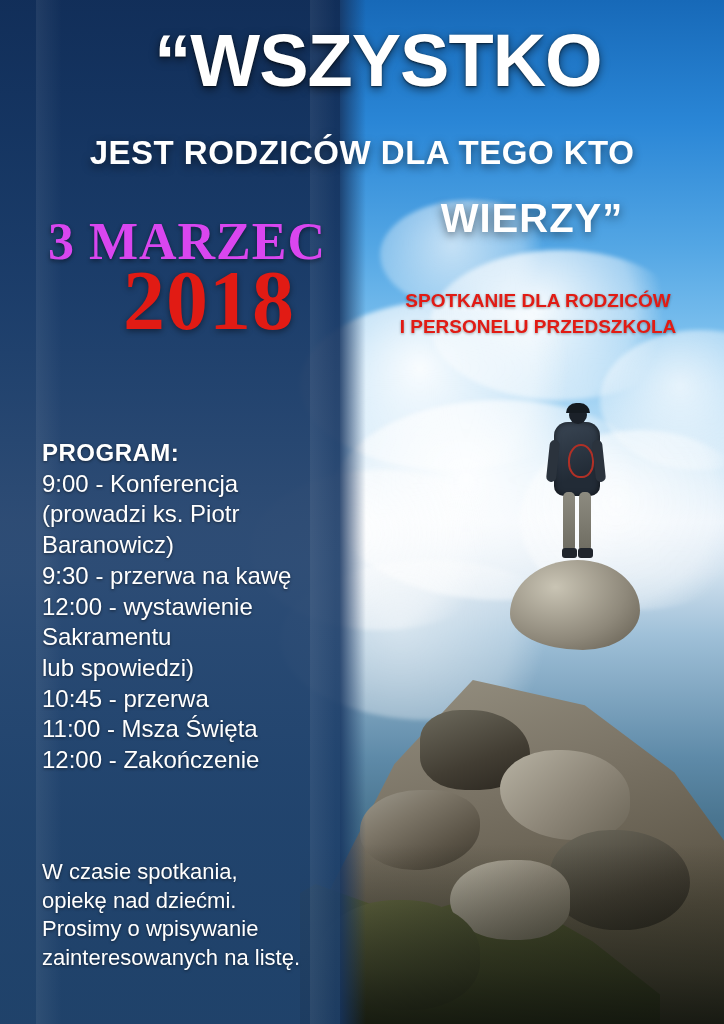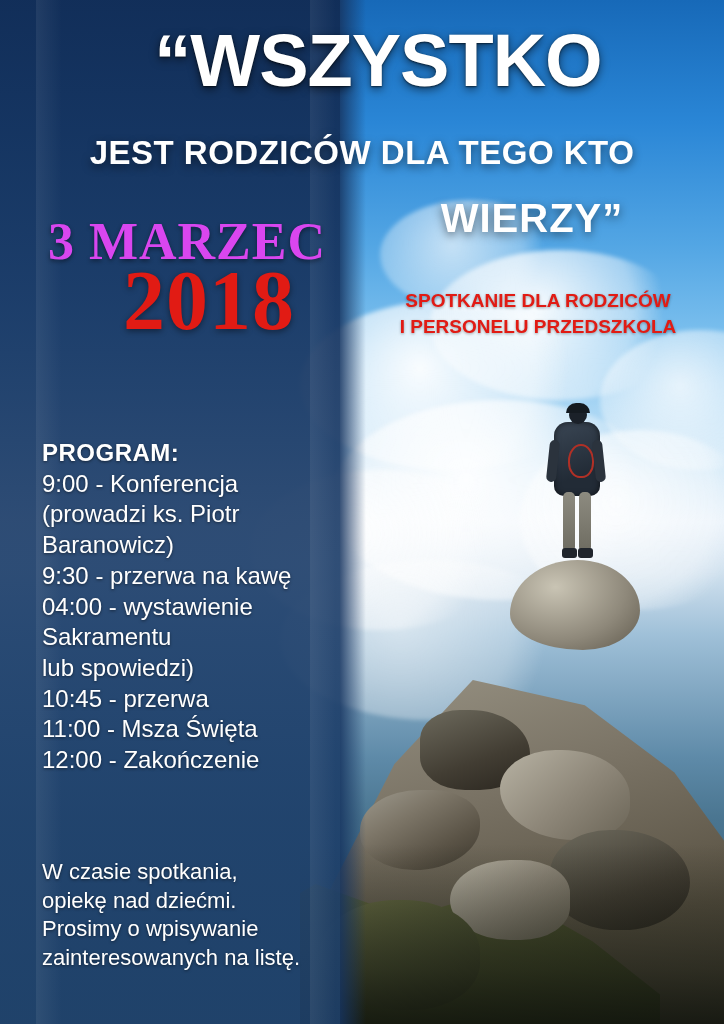--- a/index.html
+++ b/index.html
@@ -312,21 +312,21 @@
     <div>I PERSONELU PRZEDSZKOLA</div>
   </div>
 
   <div class="program">
     <div class="ptitle">PROGRAM:</div>
     <div id="program-items">
         <div>9:00 - Konferencja</div>
         <div>(prowadzi ks. Piotr</div>
         <div>Baranowicz)</div>
         <div>9:30 - przerwa na kawę</div>
-        <div>04:00 - wystawienie</div>
+        <div>12:00 - wystawienie</div>
         <div>Sakramentu</div>
         <div>lub spowiedzi)</div>
         <div>10:45 - przerwa</div>
         <div>11:00 - Msza Święta</div>
         <div>12:00 - Zakończenie</div>
       </div>
   </div>
 
   <div class="note">
     <div id="note-lines">

